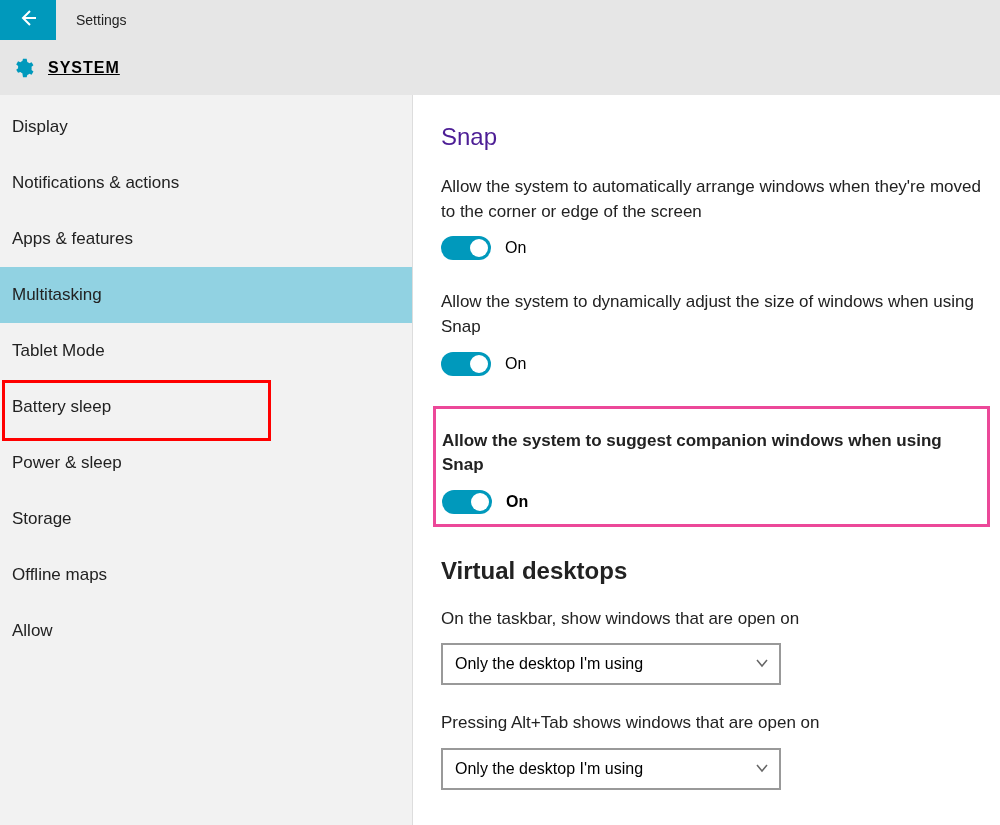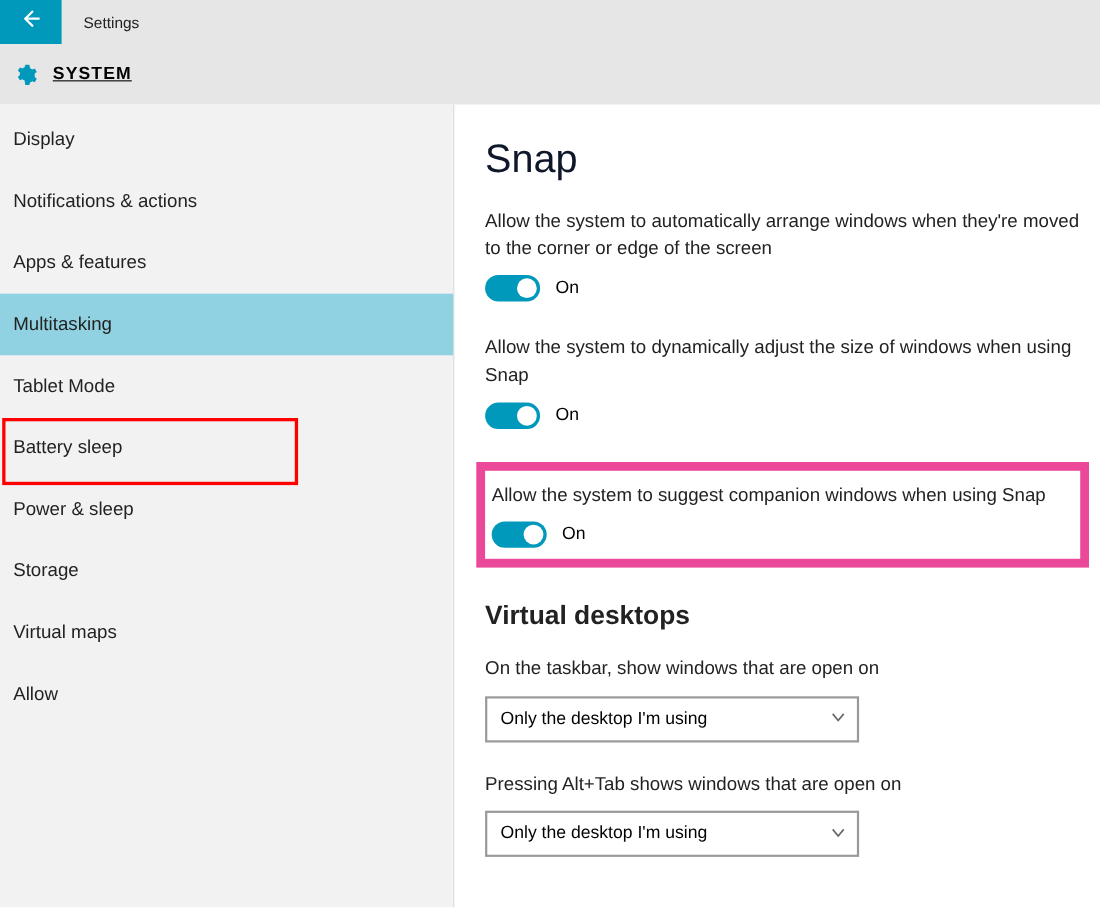--- a/index.html
+++ b/index.html
@@ -84,22 +84,22 @@
     border: 3px solid #ff0000;
     pointer-events: none;
   }
   .content {
     flex: 1;
     padding: 28px 10px 10px 28px;
     position: relative;
   }
   h1.section {
     font-weight: 300;
-    font-size: 36px;
-    color: #0f172a;
+    font-size: 24px;
+    color: #4c1d95;
     margin-bottom: 24px;
   }
   .setting-block {
     margin-bottom: 30px;
   }
   .setting-label {
     font-size: 17px;
     color: #222;
     line-height: 1.45;
     margin-bottom: 12px;
@@ -124,24 +124,25 @@
     top: 3px;
     width: 18px;
     height: 18px;
     background: #fff;
     border-radius: 50%;
   }
   .toggle-state {
     font-size: 16px;
   }
   .highlighted-setting {
-    border: 8px solid #ec4899;
-    padding: 10px 6px 10px 6px;
+    border: 3px solid #ec4899;
+    padding: 20px 6px 10px 6px;
     margin-left: -8px;
     margin-bottom: 30px;
+    font-weight: bold;
   }
   h2.vd {
     font-weight: 700;
     font-size: 24px;
     color: #222;
     margin-top: 10px;
     margin-bottom: 22px;
   }
   .dropdown {
     width: 340px;
@@ -187,21 +188,21 @@
 <div class="body">
   <div class="sidebar" style="position:relative;">
     <div class="side-item"><span>Display</span></div>
     <div class="side-item"><span>Notifications &amp; actions</span></div>
     <div class="side-item"><span>Apps &amp; features</span></div>
     <div class="side-item selected"><span>Multitasking</span></div>
     <div class="side-item"><span>Tablet Mode</span></div>
     <div class="side-item"><span>Battery sleep</span></div>
     <div class="side-item"><span>Power &amp; sleep</span></div>
     <div class="side-item"><span>Storage</span></div>
-    <div class="side-item"><span>Virtual maps</span></div>
+    <div class="side-item"><span>Offline maps</span></div>
     <div class="side-item"><span>Allow</span></div>
     <div class="red-box-side"></div>
   </div>
 
   <div class="content">
     <h1 class="section">Snap</h1>
 
     <div class="setting-block">
       <div class="setting-label">Allow the system to automatically arrange windows when they're moved to the corner or edge of the screen</div>
       <div class="toggle-row">

